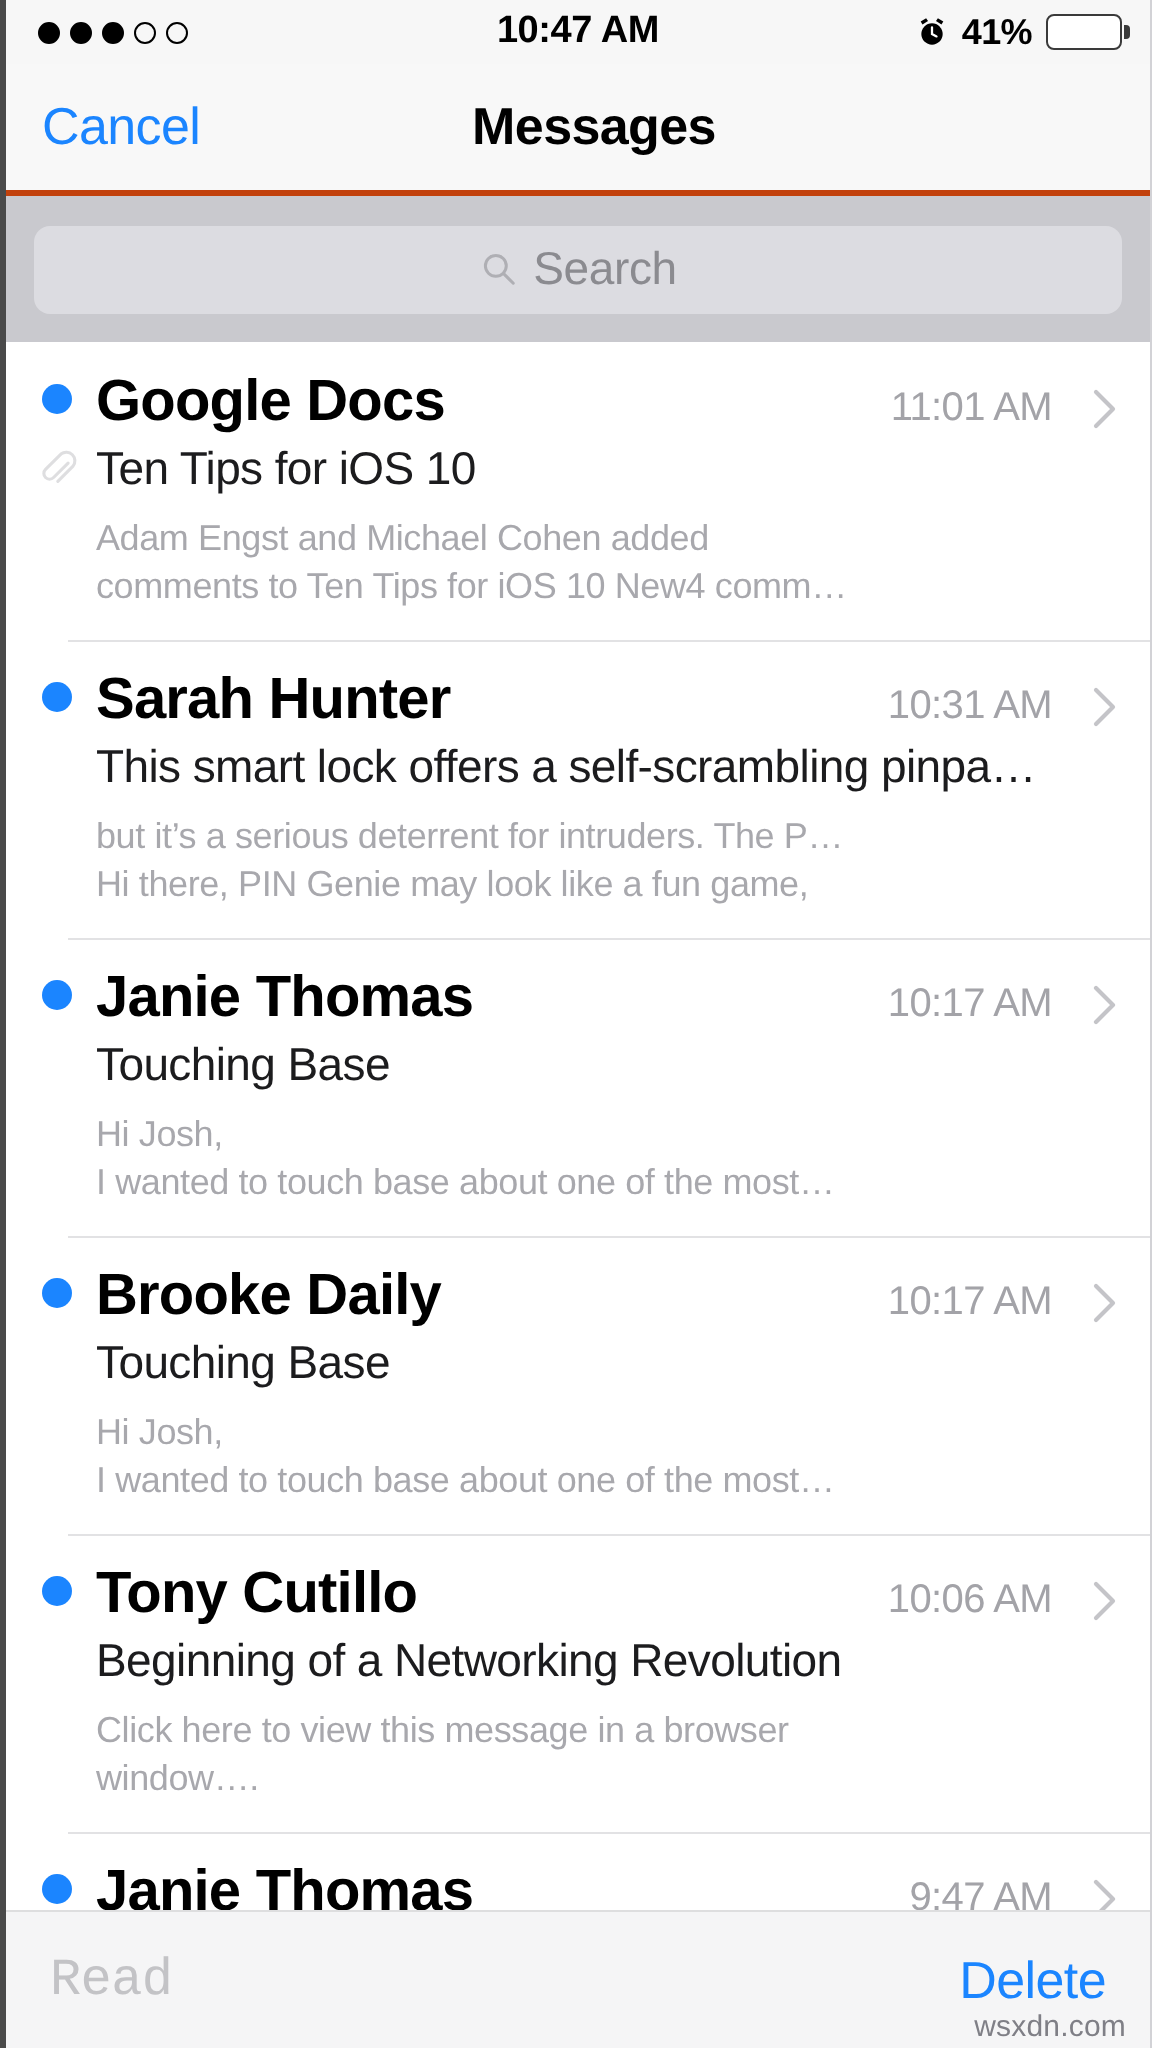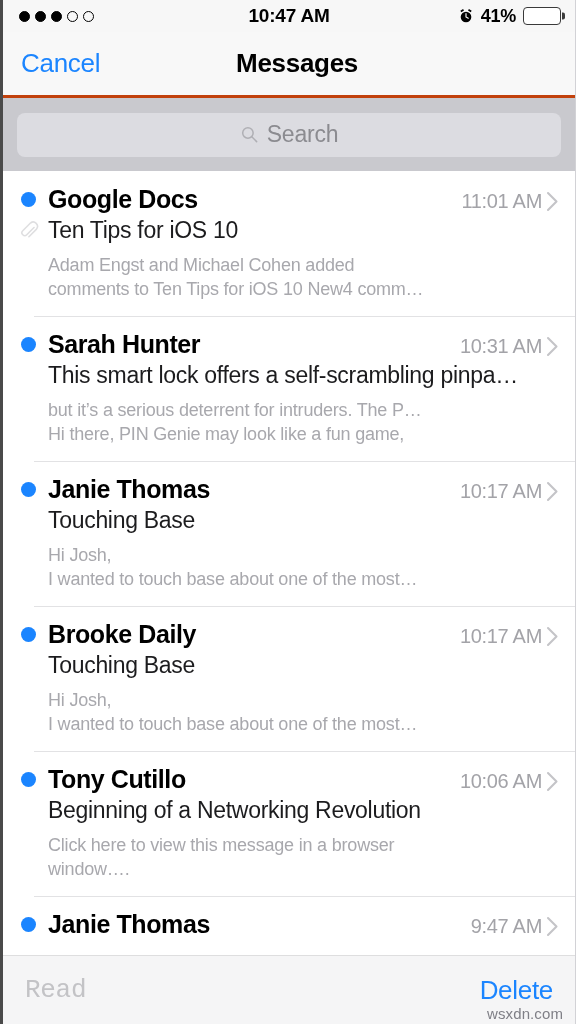--- a/index.html
+++ b/index.html
@@ -142,27 +142,27 @@
     padding-left:31px;
   }
   .unread-dot {
     position:absolute;
     left:4px; top:7px;
     width:15px; height:15px;
     border-radius:50%;
     background:#1b85ff;
   }
   .sender {
-    font-size:25px; font-weight:bold; color:#000;
+    font-size:29px; font-weight:bold; color:#000;
     letter-spacing:-0.4px;
     white-space:nowrap; overflow:hidden; text-overflow:ellipsis;
     flex:1 1 auto;
   }
   .time-wrap {
-    display:flex; align-items:center; gap:4px;
+    display:flex; align-items:center; gap:20px;
     flex:0 0 auto; margin-left:10px;
   }
   .time {
     font-size:20px; color:#a3a3a8; letter-spacing:-0.3px;
     white-space:nowrap;
   }
   .chevron { width:13px; height:21px; display:block; }
 
   .subject-line {
     display:flex; align-items:center;

